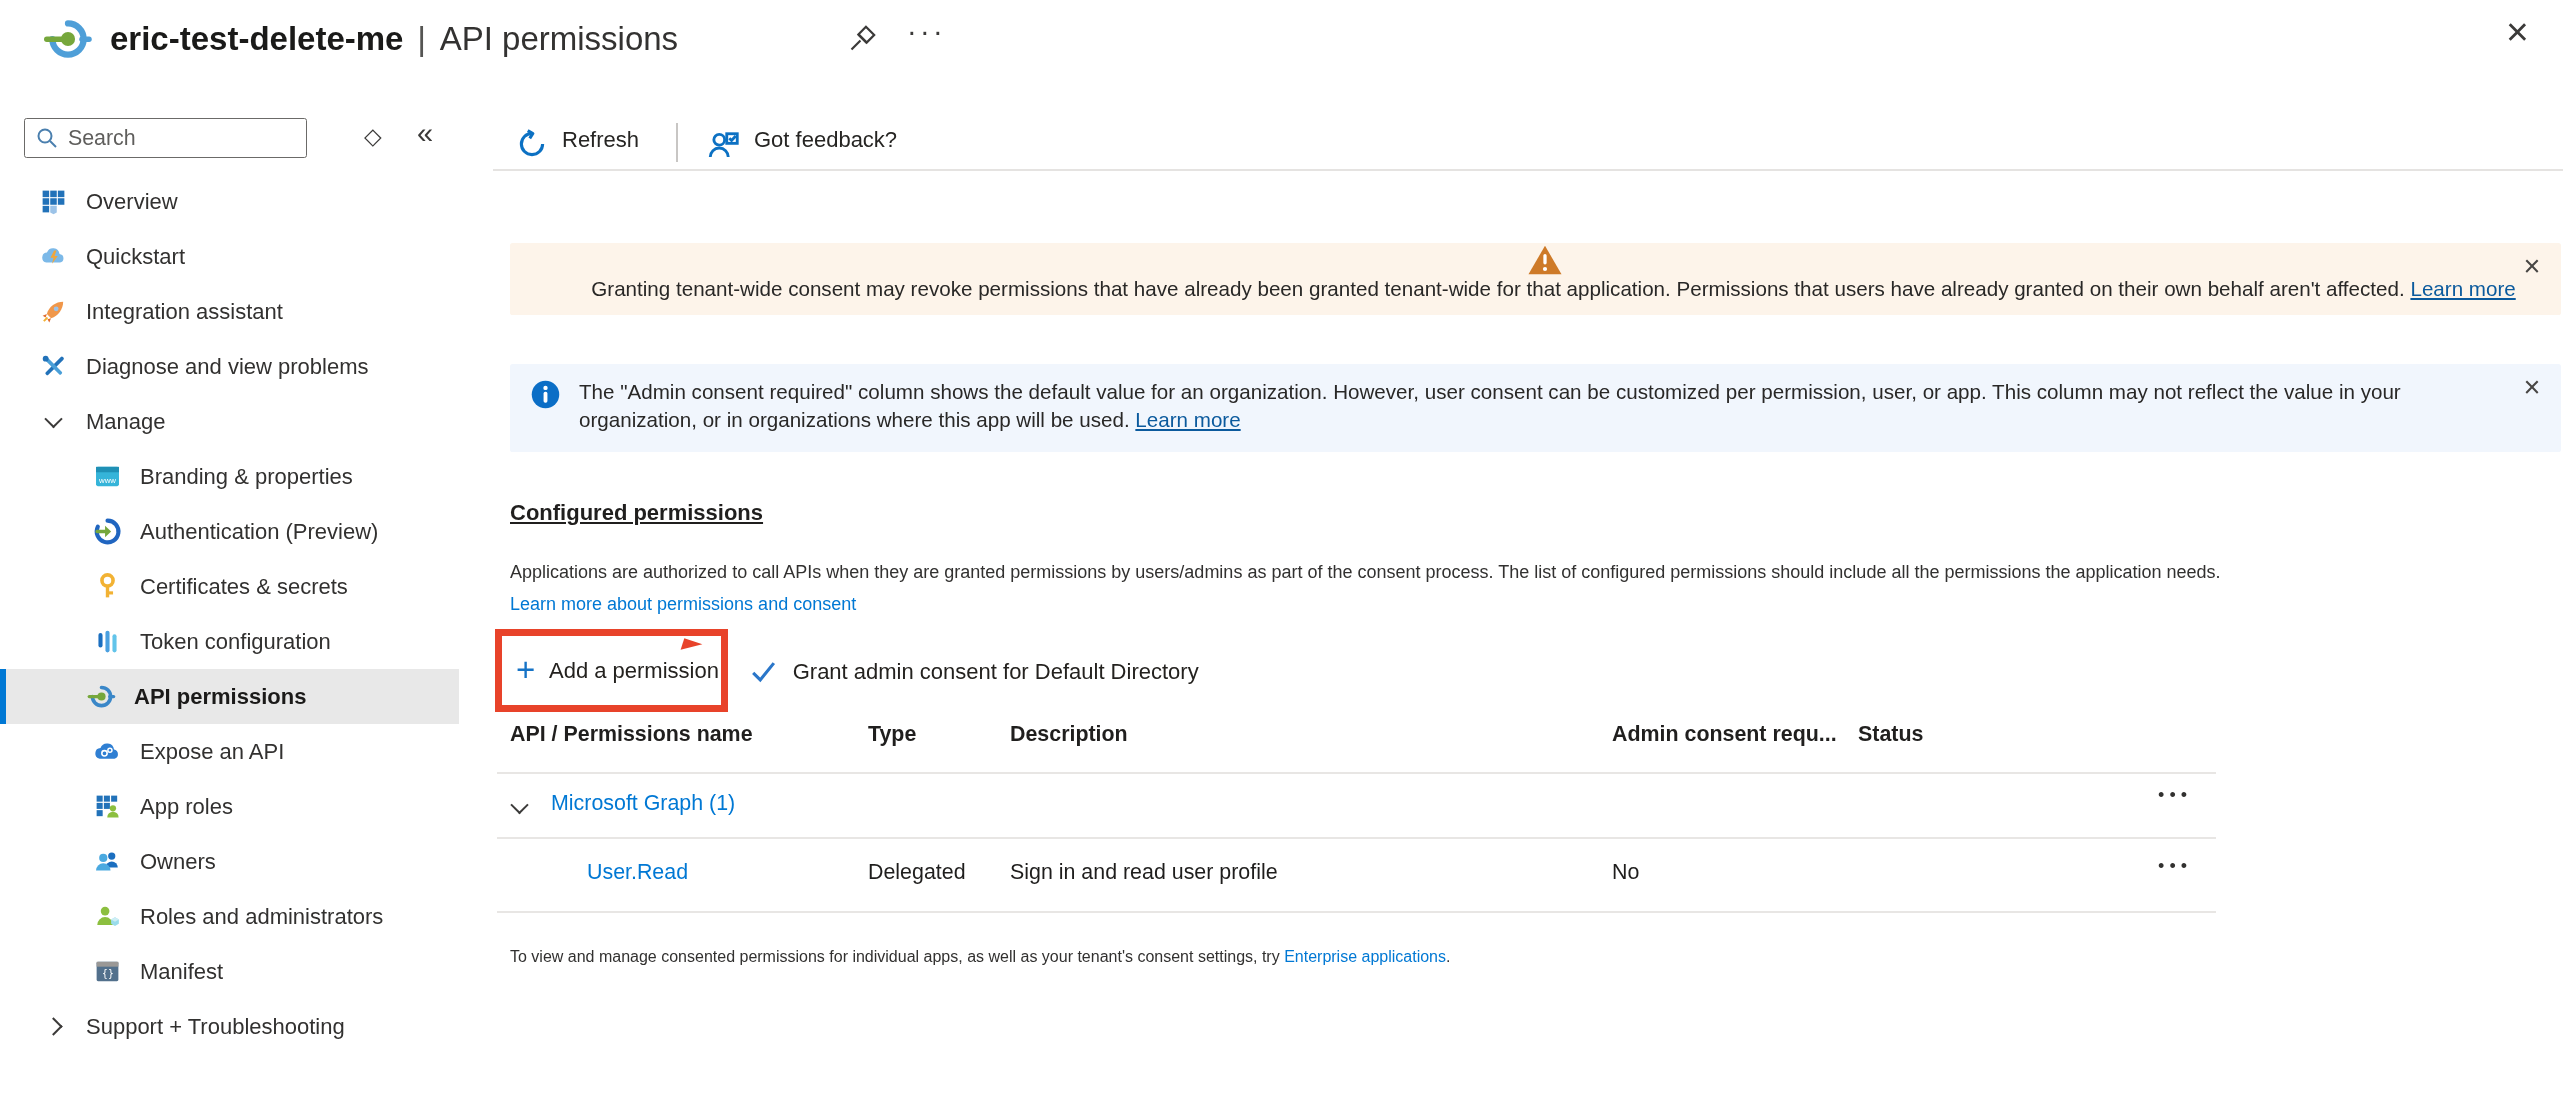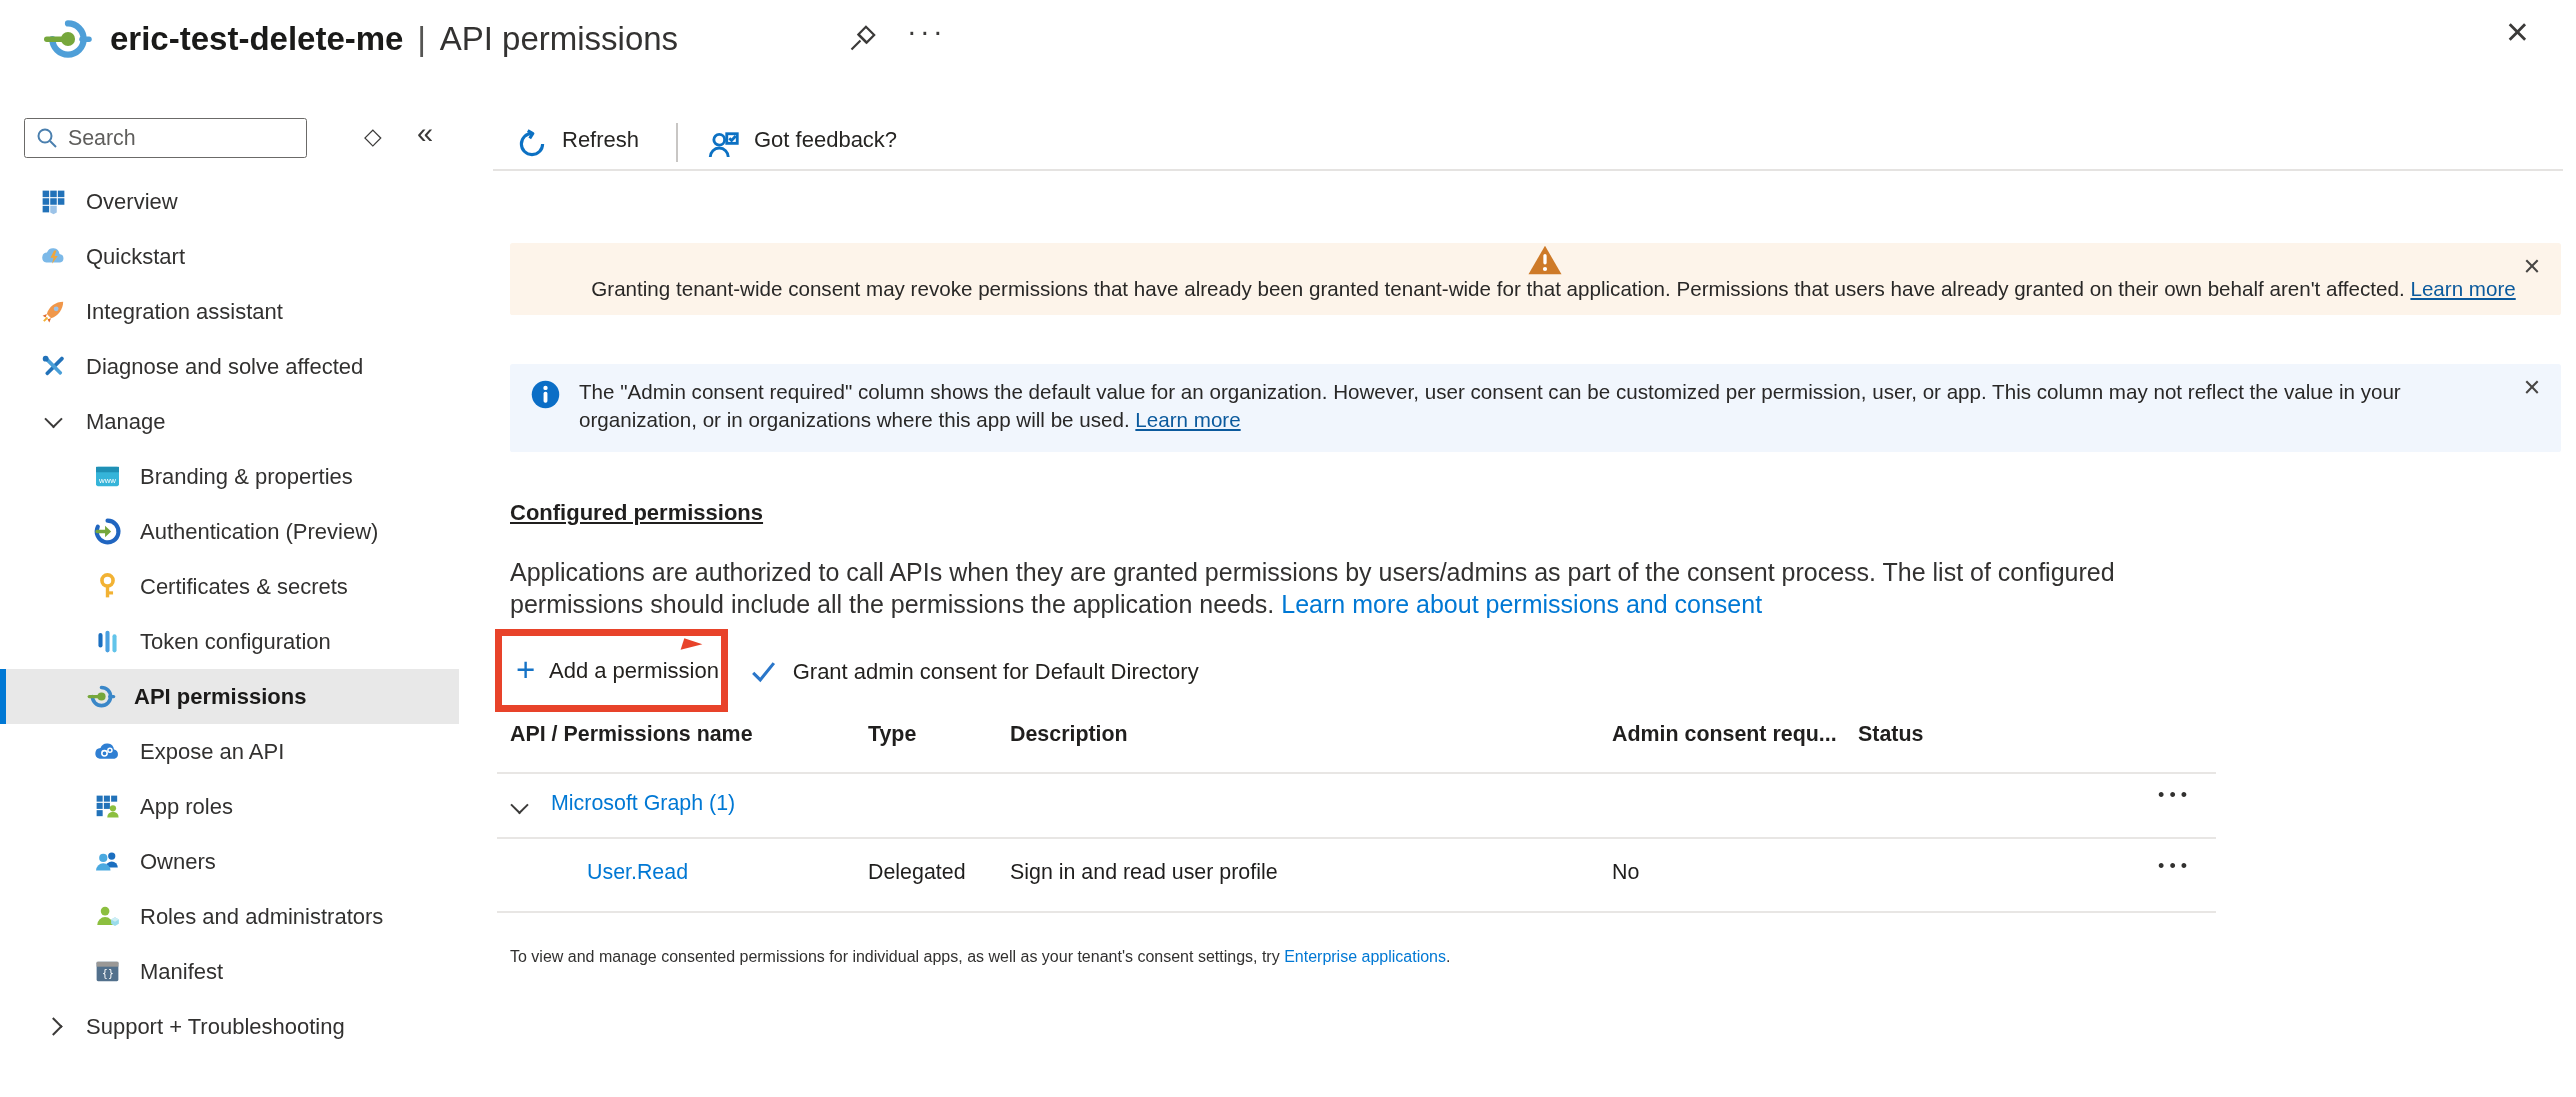--- a/index.html
+++ b/index.html
@@ -60,21 +60,21 @@
   .banner { border-radius:2.6px; display:flex; align-items:center; padding-left:19px; }
   .banner-warning { left:510px; top:243px; width:2051px; height:72px; background:#fdf4ea;flex-direction:column; }
   .banner-info { left:510px; top:364px; width:2051px; height:88px; background:#f1f6fd; align-items:flex-start; padding-top:13.7px; }
   .banner-text { font-size:20.6px; color:#292827; margin-left:17px; white-space:nowrap; }
   .banner-text.wrap { white-space:normal; width:1921px; line-height:28px; }
   .banner-link { color:#0b5a9d; text-decoration:underline; cursor:pointer; }
   .banner-close { position:absolute; right:20.6px; top:8.6px; font-size:29px; font-weight:300; color:#484644; cursor:pointer; line-height:1; }
 
   
   .section-title { left:510px; top:500px; font-size:22px; font-weight:600; color:#201f1e;text-decoration:underline; }
-  .section-desc { left:510px; top:556px; width:1741px; font-size:25px; line-height:32px; color:#323130; }
+  .section-desc { left:510px; top:556px; width:1741px; font-size:18px; line-height:32px; color:#323130; }
   .body-link { color:#0078d4; cursor:pointer; text-decoration:none; }
 
   .red-box { left:495px; top:629px; width:233px; height:83px; border:7.7px solid #e8432a; background:transparent; }
   .red-artifact { left:682px; top:641px; width:0; height:0; border-left:19px solid #e8432a; border-bottom:12px solid transparent; transform:rotate(18deg); }
   .action-btn { display:flex; align-items:center; gap:13.7px; font-size:22px; color:#24221f; cursor:pointer; }
   .btn-add { left:516px; top:656px; }
   .btn-grant { left:748px; top:656px; }
   .plus-glyph { font-size:33px; font-weight:300; color:#1673c6; line-height:1; margin-top:-3.4px; }
 
   
@@ -173,21 +173,21 @@
     </div>
 
     <div class="side-item">
       <span class="si-icon">
         <svg width="29" height="29" viewBox="0 0 24 24">
           <rect x="10.8" y="1" width="3" height="20" rx="1.2" transform="rotate(45 12 12)" fill="#2272b9"></rect>
           <rect x="10.8" y="1" width="3" height="20" rx="1.2" transform="rotate(-45 12 12)" fill="#4a9fd8"></rect>
           <circle cx="5.5" cy="5.5" r="2.4" fill="#2272b9"></circle>
         </svg>
       </span>
-      <span class="si-label">Diagnose and solve affected</span>
+      <span class="si-label">Diagnose and view problems</span>
     </div>
 
     <div class="side-item">
       <span class="si-icon">
           <span class="chev down"></span>
         </span>
       <span class="si-label">Manage</span>
     </div>
 
     <div class="side-item sub">

